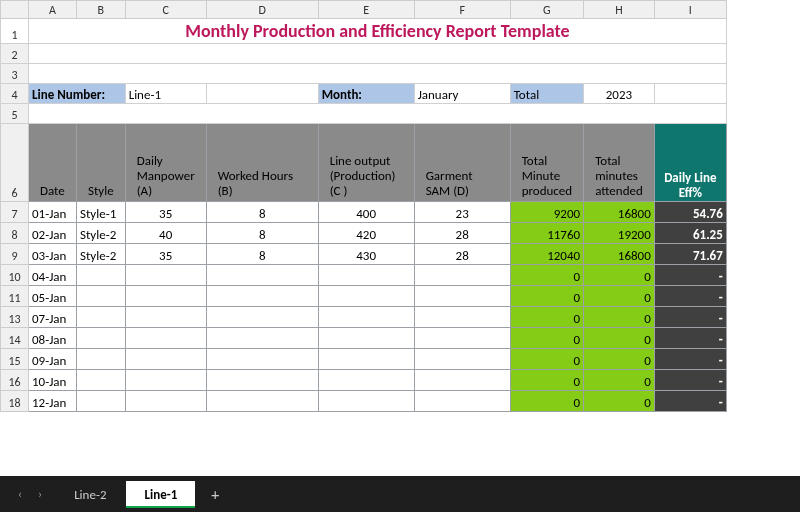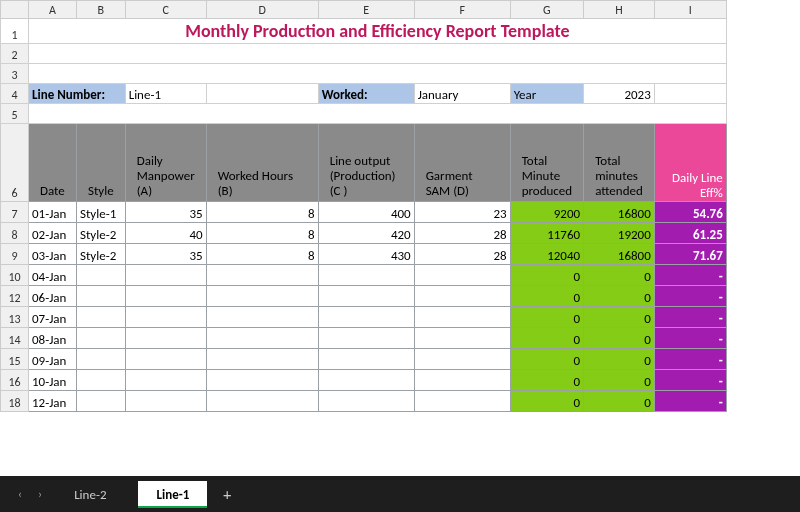--- a/index.html
+++ b/index.html
@@ -11,24 +11,24 @@
 .col-header-row td { height: 18px; }
 .row-header { width: 28px; }
 td { border: 1px solid #9aa0a6; height: 21px; padding: 1px 3px; vertical-align: bottom; overflow: hidden; white-space: nowrap; text-overflow: clip; font-size: 13px; }
 .title-row td { border: 1px solid #d0d0d0; background: #fff; height: 24px; }
 .title { color: #be185d; font-weight: bold; font-size: 18px; text-align: center; }
 .blank-row td { border: 1px solid #d0d0d0; height: 20px; }
 .info-label { background: #adc5e7; font-weight: bold; }
 .info-value { background: #fff; }
 .year-label { background: #adc5e7; }
 .hdr { background: #8a8a8a; color: #000; vertical-align: bottom; white-space: normal; line-height: 1.15; padding: 2px 11px; margin-top: 46px; }
-.hdr-green { background: #ec4899; color: #fff; font-weight: normal; vertical-align: bottom; white-space: normal; text-align: right; }
+.hdr-green { background: #0f766e; color: #fff; font-weight: bold; vertical-align: bottom; white-space: normal; text-align: center; }
 .calc { background: #84cc16; text-align: right; }
-.eff { background: #a21caf; color: #fff; text-align: right; font-weight: bold; margin-top: 24px; }
-.num { text-align: right; }
+.eff { background: #404040; color: #fff; text-align: right; font-weight: bold; margin-top: 24px; }
+.num { text-align: center; }
 .r6 td { height: 78px; }
 .tabbar { position: absolute; bottom: 0; left: 0; right: 0; height: 36px; background: #1e1e1e; display: flex; align-items: center; padding: 0 8px; gap: 4px; }
 .tab-arrows { color: #999; font-size: 12px; padding: 0 10px; display: flex; gap: 16px; }
 .tab { padding: 6px 18px 4px; color: #ccc; font-size: 13px; cursor: pointer; border-bottom: 2px solid transparent; }
 .tab.active { background: #fff; color: #000; font-weight: bold; border-bottom: 2px solid #0fa64b; }
 .tab-add { color: #ccc; padding: 0 12px; font-size: 16px; cursor: pointer; }
 </style>
 </head>
 <body>
 <div class="sheet">
@@ -71,23 +71,23 @@
   <tr class="blank-row">
           <td class="row-header">3</td>
           <td colspan="9"></td>
         </tr>
 
   <tr class="blank-row">
     <td class="row-header">4</td>
     <td colspan="2" class="info-label">Line Number:</td>
     <td class="info-value">Line-1</td>
     <td></td>
-    <td class="info-label">Worked:</td>
+    <td class="info-label">Month:</td>
     <td class="info-value">January</td>
-    <td class="year-label">Year</td>
+    <td class="year-label">Total</td>
     <td class="num">2023</td>
     <td></td>
   </tr>
   <tr class="blank-row">
           <td class="row-header">5</td>
           <td colspan="9"></td>
         </tr>
 
   <tr class="r6">
     <td class="row-header">6</td>
@@ -146,22 +146,22 @@
           <td></td>
           <td class="num"></td>
           <td class="num"></td>
           <td class="num"></td>
           <td class="num"></td>
           <td class="calc">0</td>
           <td class="calc">0</td>
           <td class="eff">-</td>
         </tr>
         <tr>
-          <td class="row-header">12</td>
-          <td>06-Jan</td>
+          <td class="row-header">11</td>
+          <td>05-Jan</td>
           <td></td>
           <td class="num"></td>
           <td class="num"></td>
           <td class="num"></td>
           <td class="num"></td>
           <td class="calc">0</td>
           <td class="calc">0</td>
           <td class="eff">-</td>
         </tr>
         <tr>
@@ -225,20 +225,20 @@
           <td class="eff">-</td>
         </tr>
       </tbody>
 </table>
 
 <div class="tabbar">
   <div class="tab-arrows">
     <span>‹</span>
     <span>›</span>
   </div>
-  <div id="tabs-holder" style="display:flex;gap:14px">
+  <div id="tabs-holder" style="display:flex;gap:2px">
         <div class="tab">Line-2</div>
         <div class="tab active">Line-1</div>
       </div>
   <div class="tab-add">+</div>
 </div>
 
 </div>
 
 </body></html>

